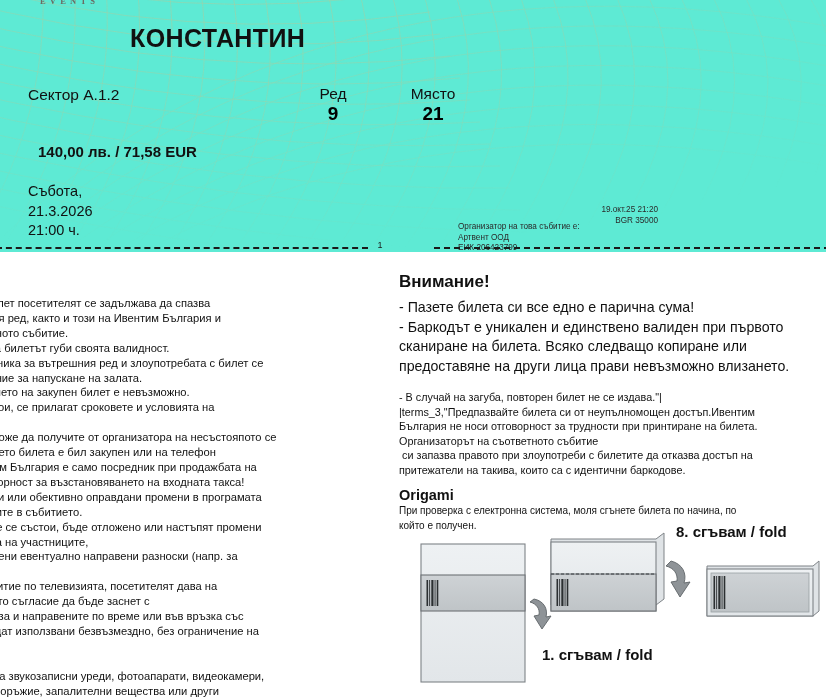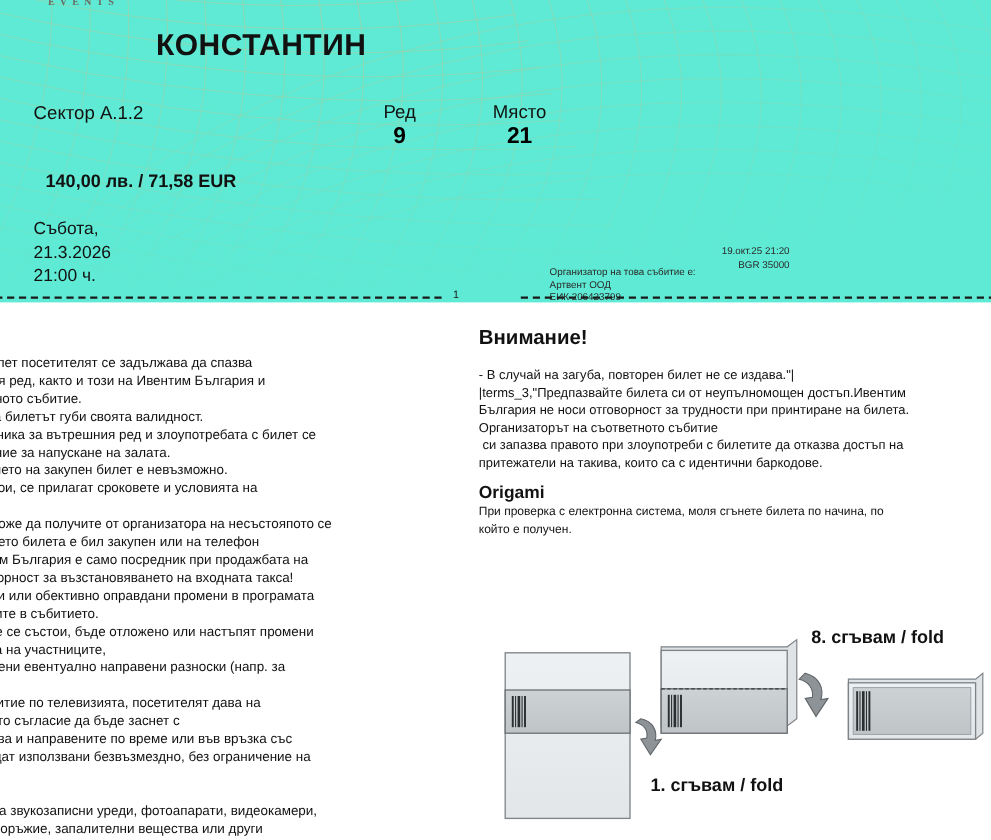--- a/index.html
+++ b/index.html
@@ -379,20 +379,24 @@
 о е внасянето на звукозаписни уреди, фотоапарати, видеокамери,
 стри предмети, оръжие, запалителни вещества или други
 , упоменати в правилника за вътрешния ред. При концерти, поради
  звука, съществува опасност от слухови или други здравословни
 ия.</div>
 
     </div>
 
     <div id="terms-right">
       <div class="r-head">Внимание!</div>
+      <div class="r-big">- Пазете билета си все едно е парична сума!
+- Баркодът е уникален и единствено валиден при първото
+сканиране на билета. Всяко следващо копиране или
+предоставяне на други лица прави невъзможно влизането.</div>
       <div class="r-small">- В случай на загуба, повторен билет не се издава."|
 |terms_3,"Предпазвайте билета си от неупълномощен достъп.Ивентим
 България не носи отговорност за трудности при принтиране на билета.
 Организаторът на съответното събитие
  си запазва правото при злоупотреби с билетите да отказва достъп на
 притежатели на такива, които са с идентични баркодове.</div>
       <div class="r-head2">Origami</div>
       <div class="r-small2">При проверка с електронна система, моля сгънете билета по начина, по
 който е получен.</div>
     </div>

